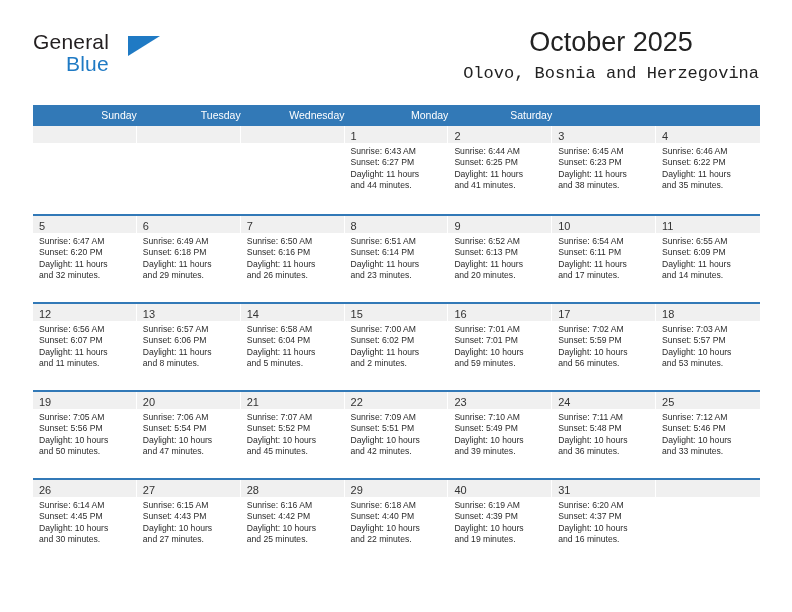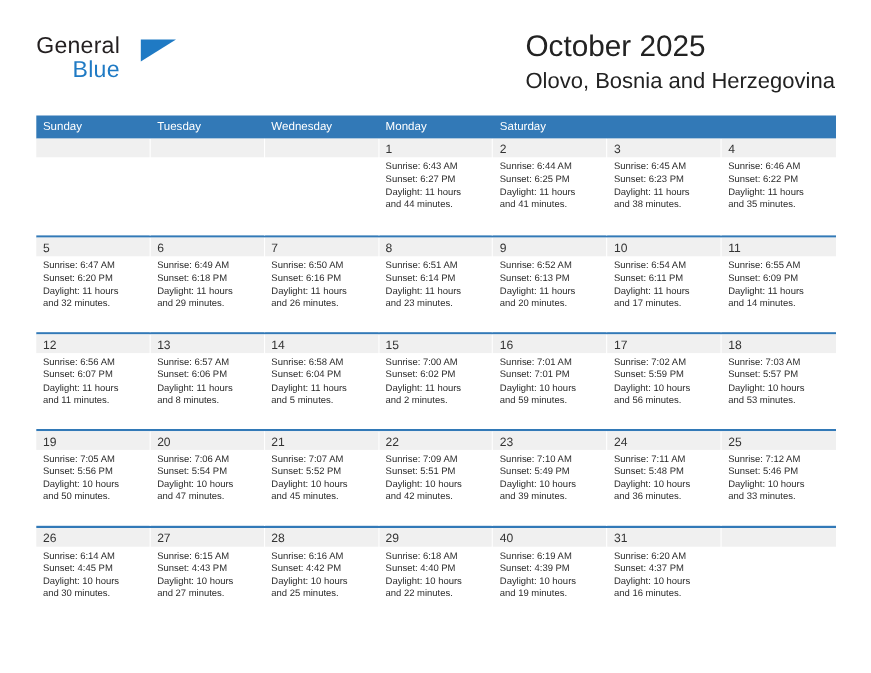--- a/index.html
+++ b/index.html
@@ -62,47 +62,49 @@
     width: 0;
     height: 0;
     border-left: 32px solid #1f7ac4;
     border-bottom: 20px solid transparent;
   }
 
   .title-block {
     position: absolute;
     right: 0;
     top: 0;
-    text-align: left;
+    text-align: center;
   }
   .cal-title {
     font-size: 27px;
     color: #222222;
     line-height: 32px;
     white-space: nowrap;
   }
   .cal-location {
-    font-size: 20px;
+    font-size: 17px;
     color: #222222;
     line-height: 20px;
     margin-top: 6px;
     white-space: nowrap;
+    font-family: Liberation Mono, monospace;
   }
 
   
   .calendar {
     position: absolute;
     left: 33px;
     top: 105px;
     width: 727px;
   }
   .weekday-row {
     display: flex;
     background: #3279b7;
     height: 21px;
+    text-align: right;
   }
   .weekday {
     flex: 0 0 103.85px;
     width: 103.85px;
     color: #ffffff;
     font-size: 10.5px;
     line-height: 21px;
     padding-left: 6px;
     box-sizing: border-box;
     white-space: nowrap;

